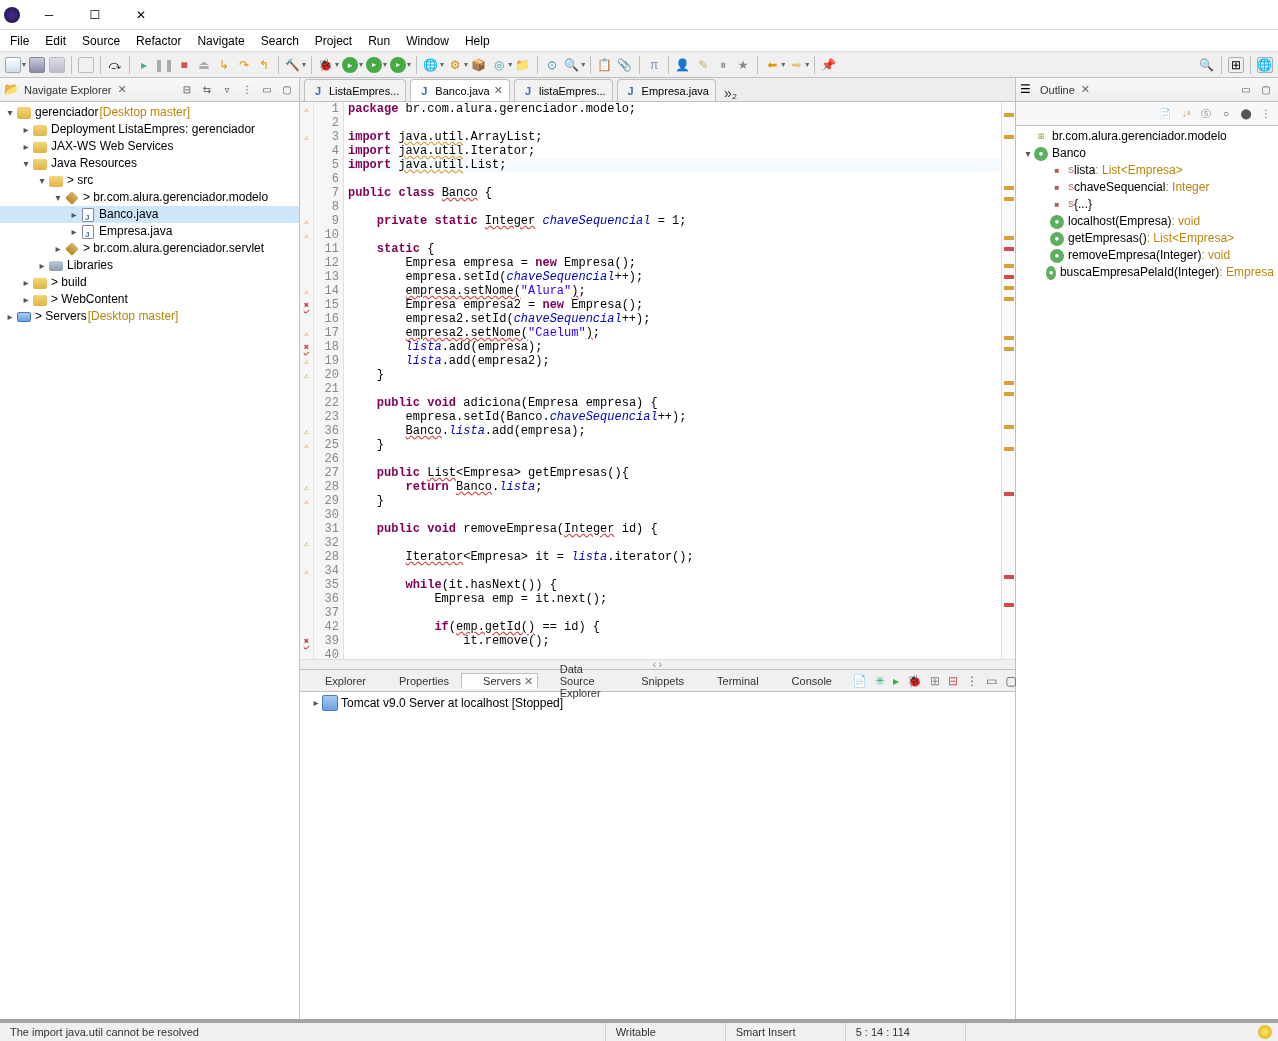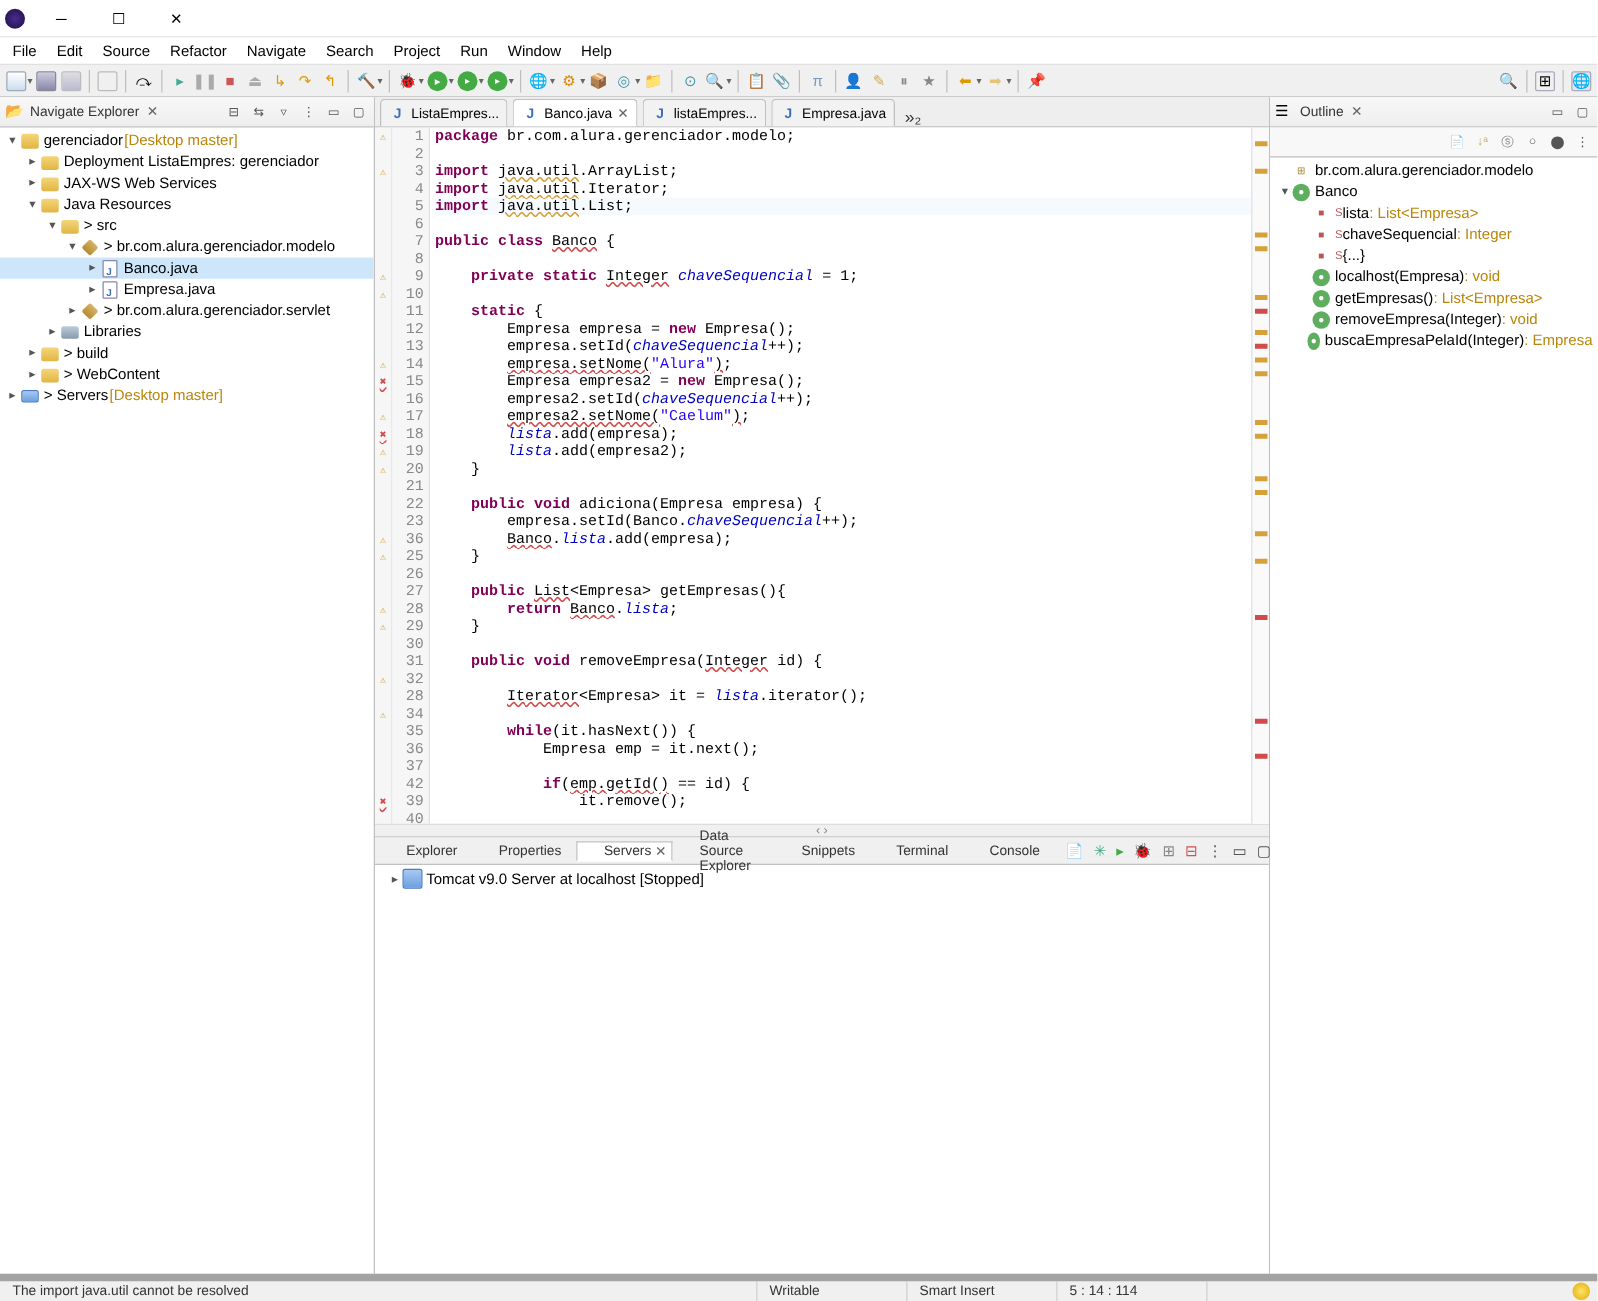--- a/index.html
+++ b/index.html
@@ -205,21 +205,21 @@
     .btab { display: flex; align-items: center; gap: 3px; font-size: 11px; padding: 0 4px; color: #333; }
     .btab.active { background: #fff; border: 1px solid #c0c0c0; border-bottom: 1px solid #fff; margin-bottom: -1px; }
     .btab .bicon { width: 14px; height: 14px; }
     .btab .bclose { color: #666; font-size: 11px; }
     .btabs .spacer { flex: 1; }
     .btabs .bt-tool { width: 16px; height: 16px; display: inline-flex; align-items: center; justify-content: center; }
     
     .statusbar {
       height: 22px;
       background: #f0f0f0;
-      border-top: 6px solid #a3a3a3;
+      border-top: 4px solid #a3a3a3;
       display: flex;
       align-items: center;
       font-size: 11px;
       color: #333;
     }
     .statusbar .cell { padding: 0 10px; border-right: 1px solid #d0d0d0; height: 100%; display: flex; align-items: center; }
     .statusbar .cell.msg { flex: 2; border-right: 1px solid #d0d0d0; }
     .statusbar .cell.w { min-width: 120px; }
     .statusbar .spacer { flex: 1; }
     .statusbar .bulb { width: 14px; height: 14px; border-radius: 50%; background: radial-gradient(circle,#ffe36a,#e0aa00); margin-right: 6px; }

